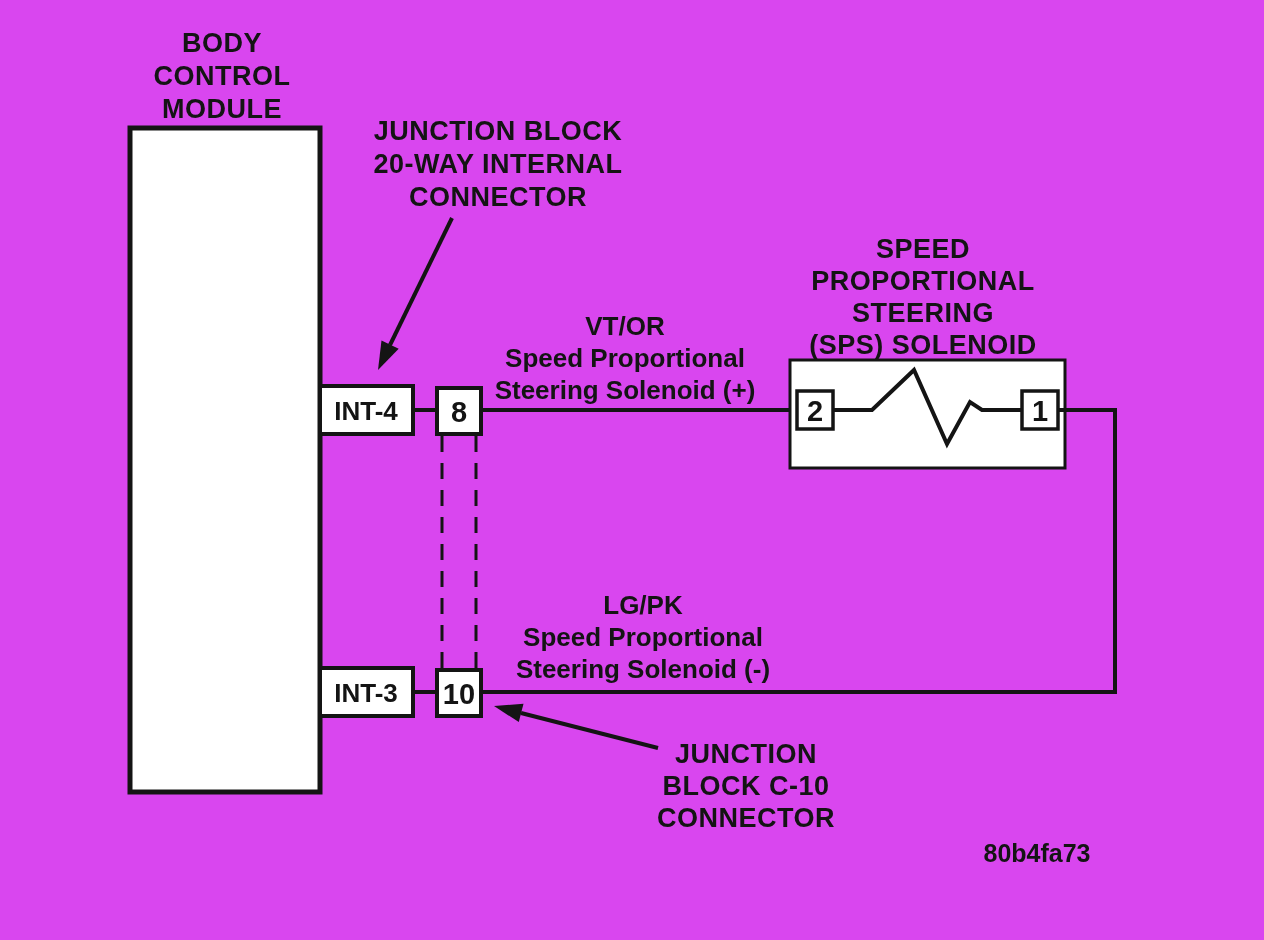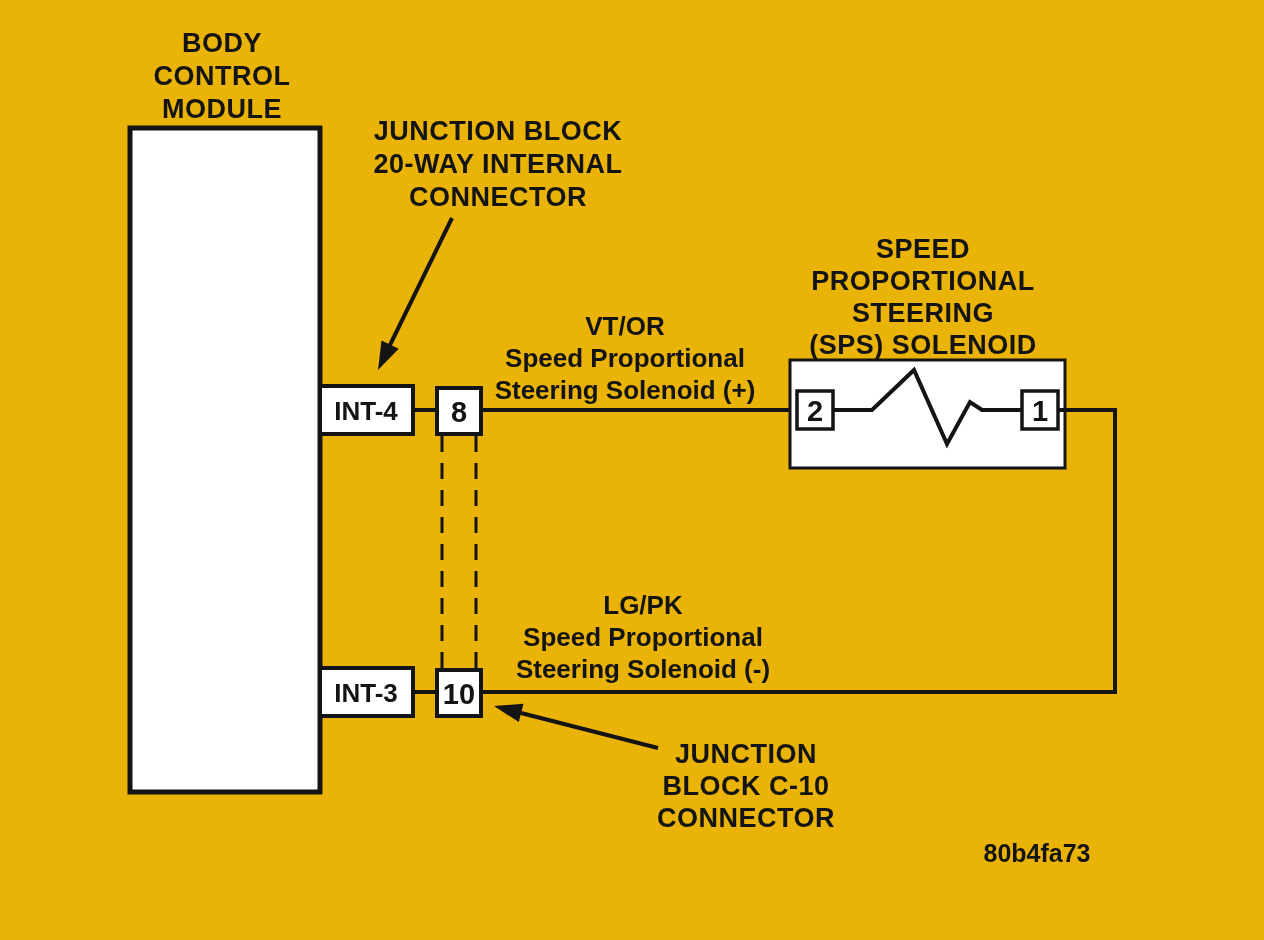--- a/index.html
+++ b/index.html
@@ -4,21 +4,21 @@
 <style>
   html, body {
     margin: 0;
     padding: 0;
     background: #ffffff;
   }
   .canvas {
     position: relative;
     width: 1264px;
     height: 940px;
-    background: #eab308;
+    background: #d946ef;
     font-family: "Liberation Sans", sans-serif;
     overflow: hidden;
   }
   svg { display: block; }
   text {
     font-family: "Liberation Sans", sans-serif;
     fill: #141414;
   }
   .cap    { font-size: 27px; font-weight: bold; letter-spacing: 0.5px; }
   .wirelbl{ font-size: 26px; font-weight: bold; }

